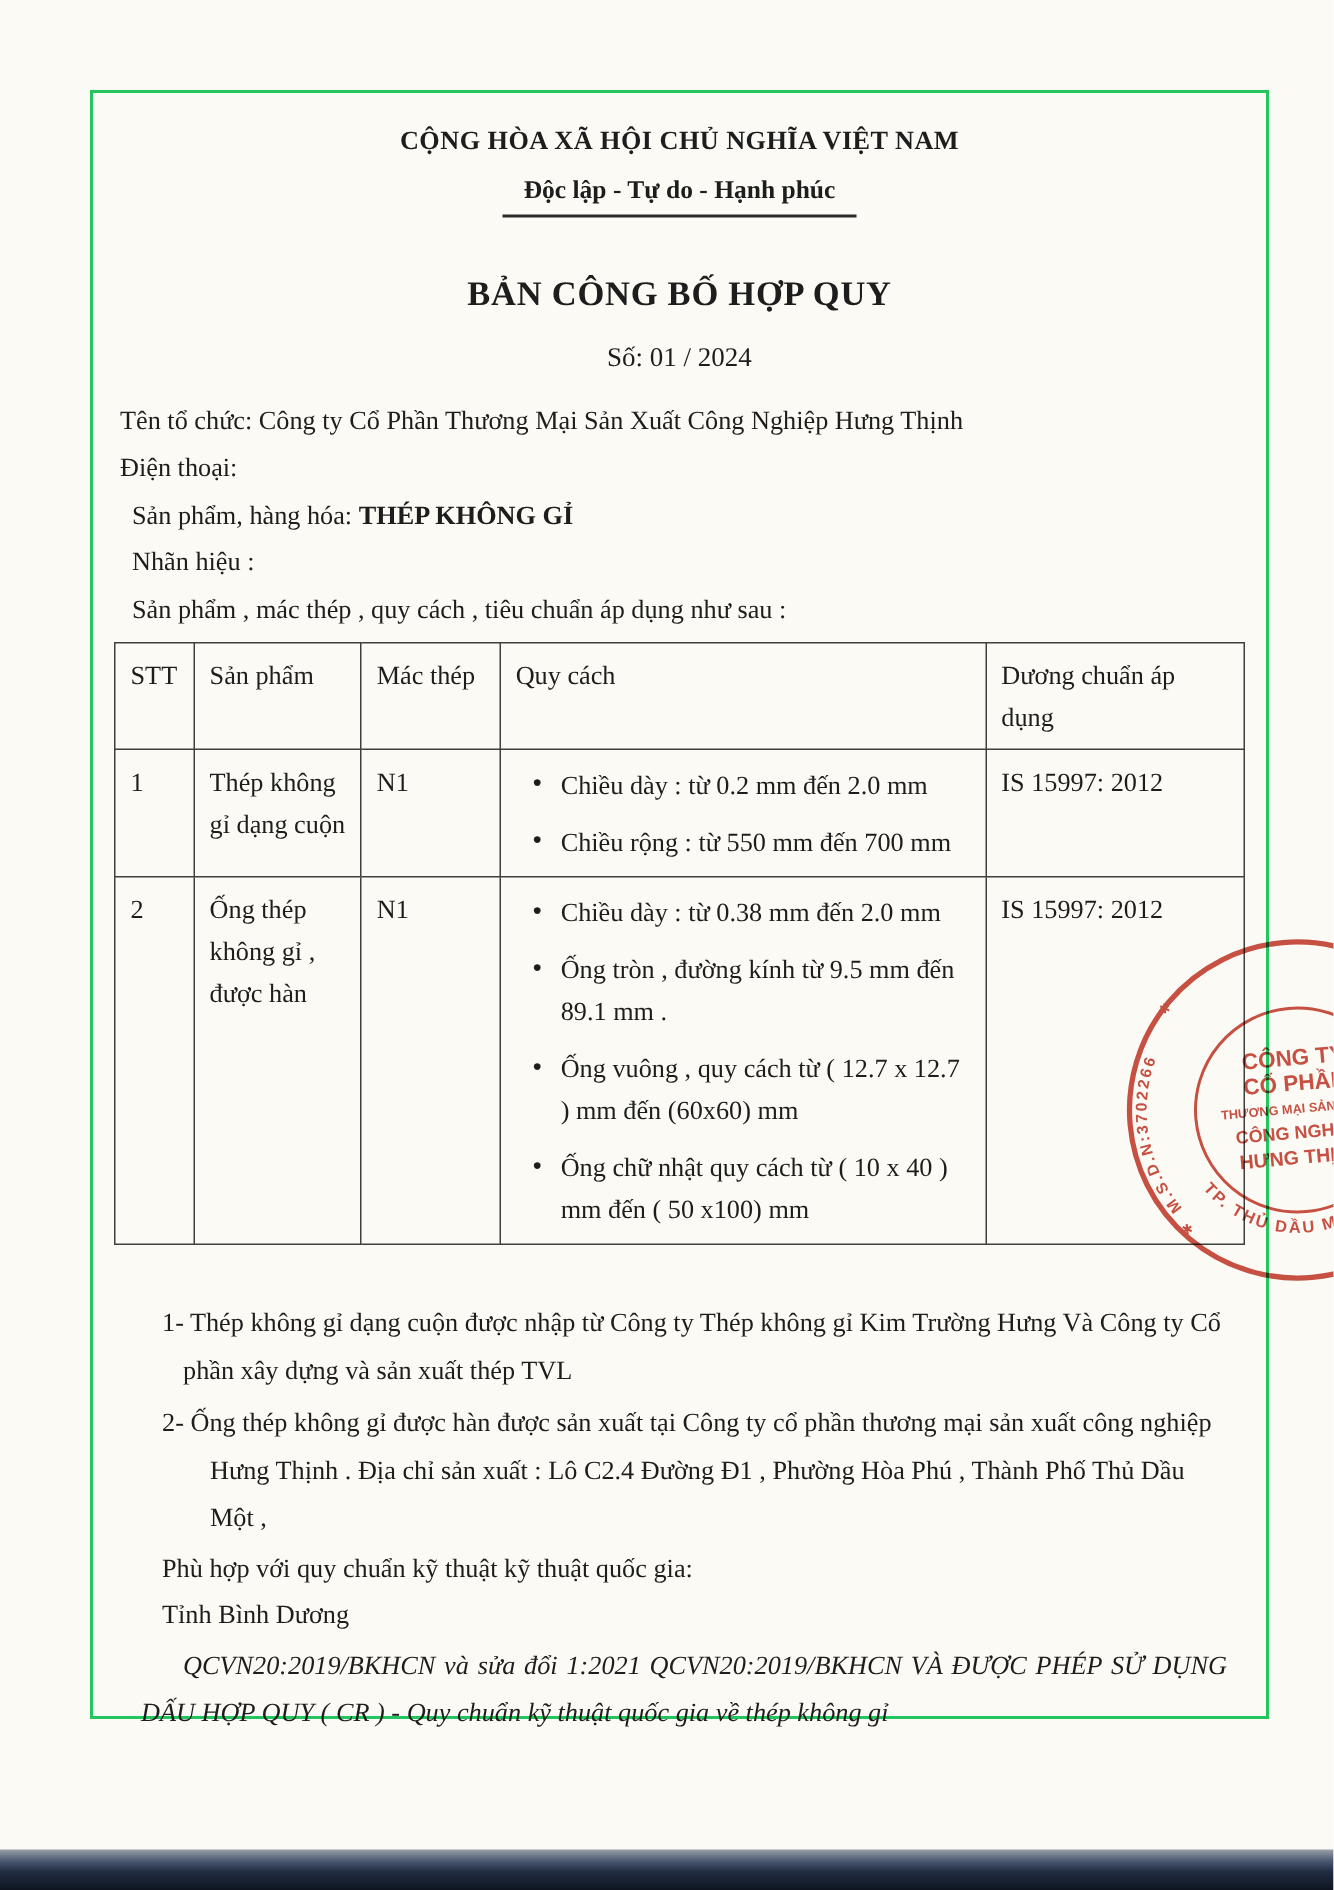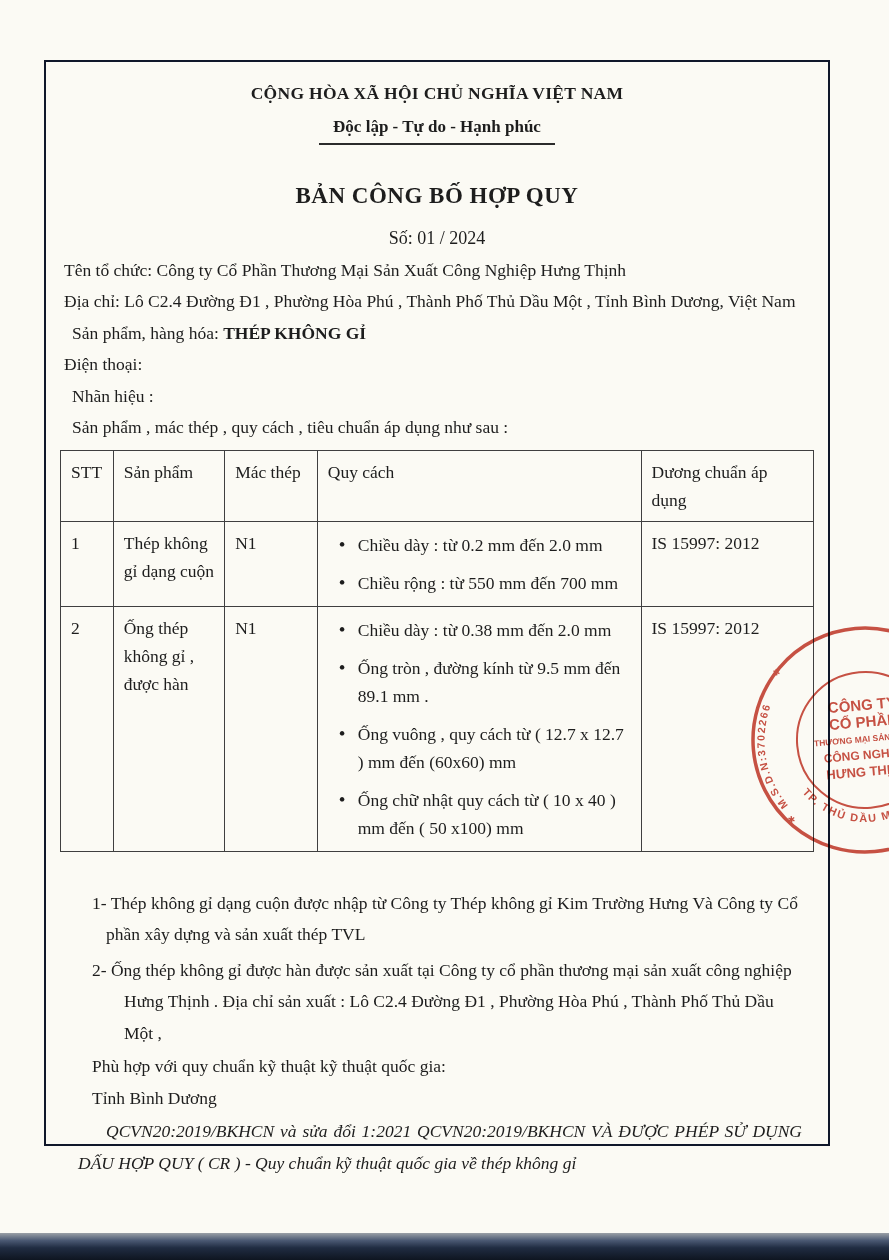--- a/index.html
+++ b/index.html
@@ -8,23 +8,23 @@
     position:relative;
     overflow:hidden;
     background:#fbfaf4;
     color:#1d1d1d;
     font-family:"Liberation Serif","DejaVu Serif",serif;
     font-size:17.5px;
     line-height:1.8;
   }
   .page-frame {
     position:absolute;
-    left:44px; top:60px;
+    left:60px; top:60px;
     width:786px; height:1086px;
-    border:2px solid #0f172a;
+    border:2px solid #22c55e;
     padding:14px 18px 0 18px;
     background:transparent;
   }
   .center { text-align:center; }
   .national-header { margin-top:2px; }
   .country-line { font-weight:bold; font-size:17.5px; letter-spacing:0.3px; }
   .motto-line {
     display:inline-block;
     font-weight:bold;
     font-size:17px;
@@ -33,21 +33,21 @@
     margin-top:2px;
     text-align:center;
   }
   .doc-title {
     font-weight:bold;
     font-size:23px;
     letter-spacing:0.5px;
     margin-top:30px;
   }
   .doc-number { font-size:18px; margin-top:6px; }
-  .info-section { }
+  .info-section { margin-top:10px; }
   .info-line { padding-left:0; }
   .info-line.indented { padding-left:8px; }
   .bold { font-weight:bold; }
   table.spec-table {
     width:calc(100% + 8px);
     margin-left:-4px;
     margin-top:6px;
     border-collapse:collapse;
     table-layout:fixed;
   }
@@ -121,25 +121,24 @@
     <div class="center national-header">
       <div class="country-line">CỘNG HÒA XÃ HỘI CHỦ NGHĨA VIỆT NAM</div>
       <span class="motto-line">Độc lập - Tự do - Hạnh phúc</span>
     </div>
 
     <div class="center doc-title">BẢN CÔNG BỐ HỢP QUY</div>
     <div class="center doc-number">Số: 01 / 2024</div>
 
     <div class="info-section">
       <div class="info-line">Tên tổ chức: Công ty Cổ Phần Thương Mại Sản Xuất Công Nghiệp Hưng Thịnh</div>
-      <div class="info-line">Địa chỉ: Lô C2.4 Đường Đ1 , Phường Hòa Phú , Thành Phố Thủ Dầu Một , Tỉnh Bình Dương, Việt Nam</div>
+      <div class="info-line">Điện thoại:</div>
       <div class="info-line indented">
         <span>Sản phẩm, hàng hóa: </span><span class="bold">THÉP KHÔNG GỈ</span>
       </div>
-      <div class="info-line">Điện thoại:</div>
       <div class="info-line indented">Nhãn hiệu :</div>
       <div class="info-line indented">Sản phẩm , mác thép , quy cách , tiêu chuẩn áp dụng như sau :</div>
     </div>
 
     <table class="spec-table">
       <thead>
         <tr>
           <th class="col-stt">STT</th>
           <th class="col-sp">Sản phẩm</th>
           <th class="col-mt">Mác thép</th>

